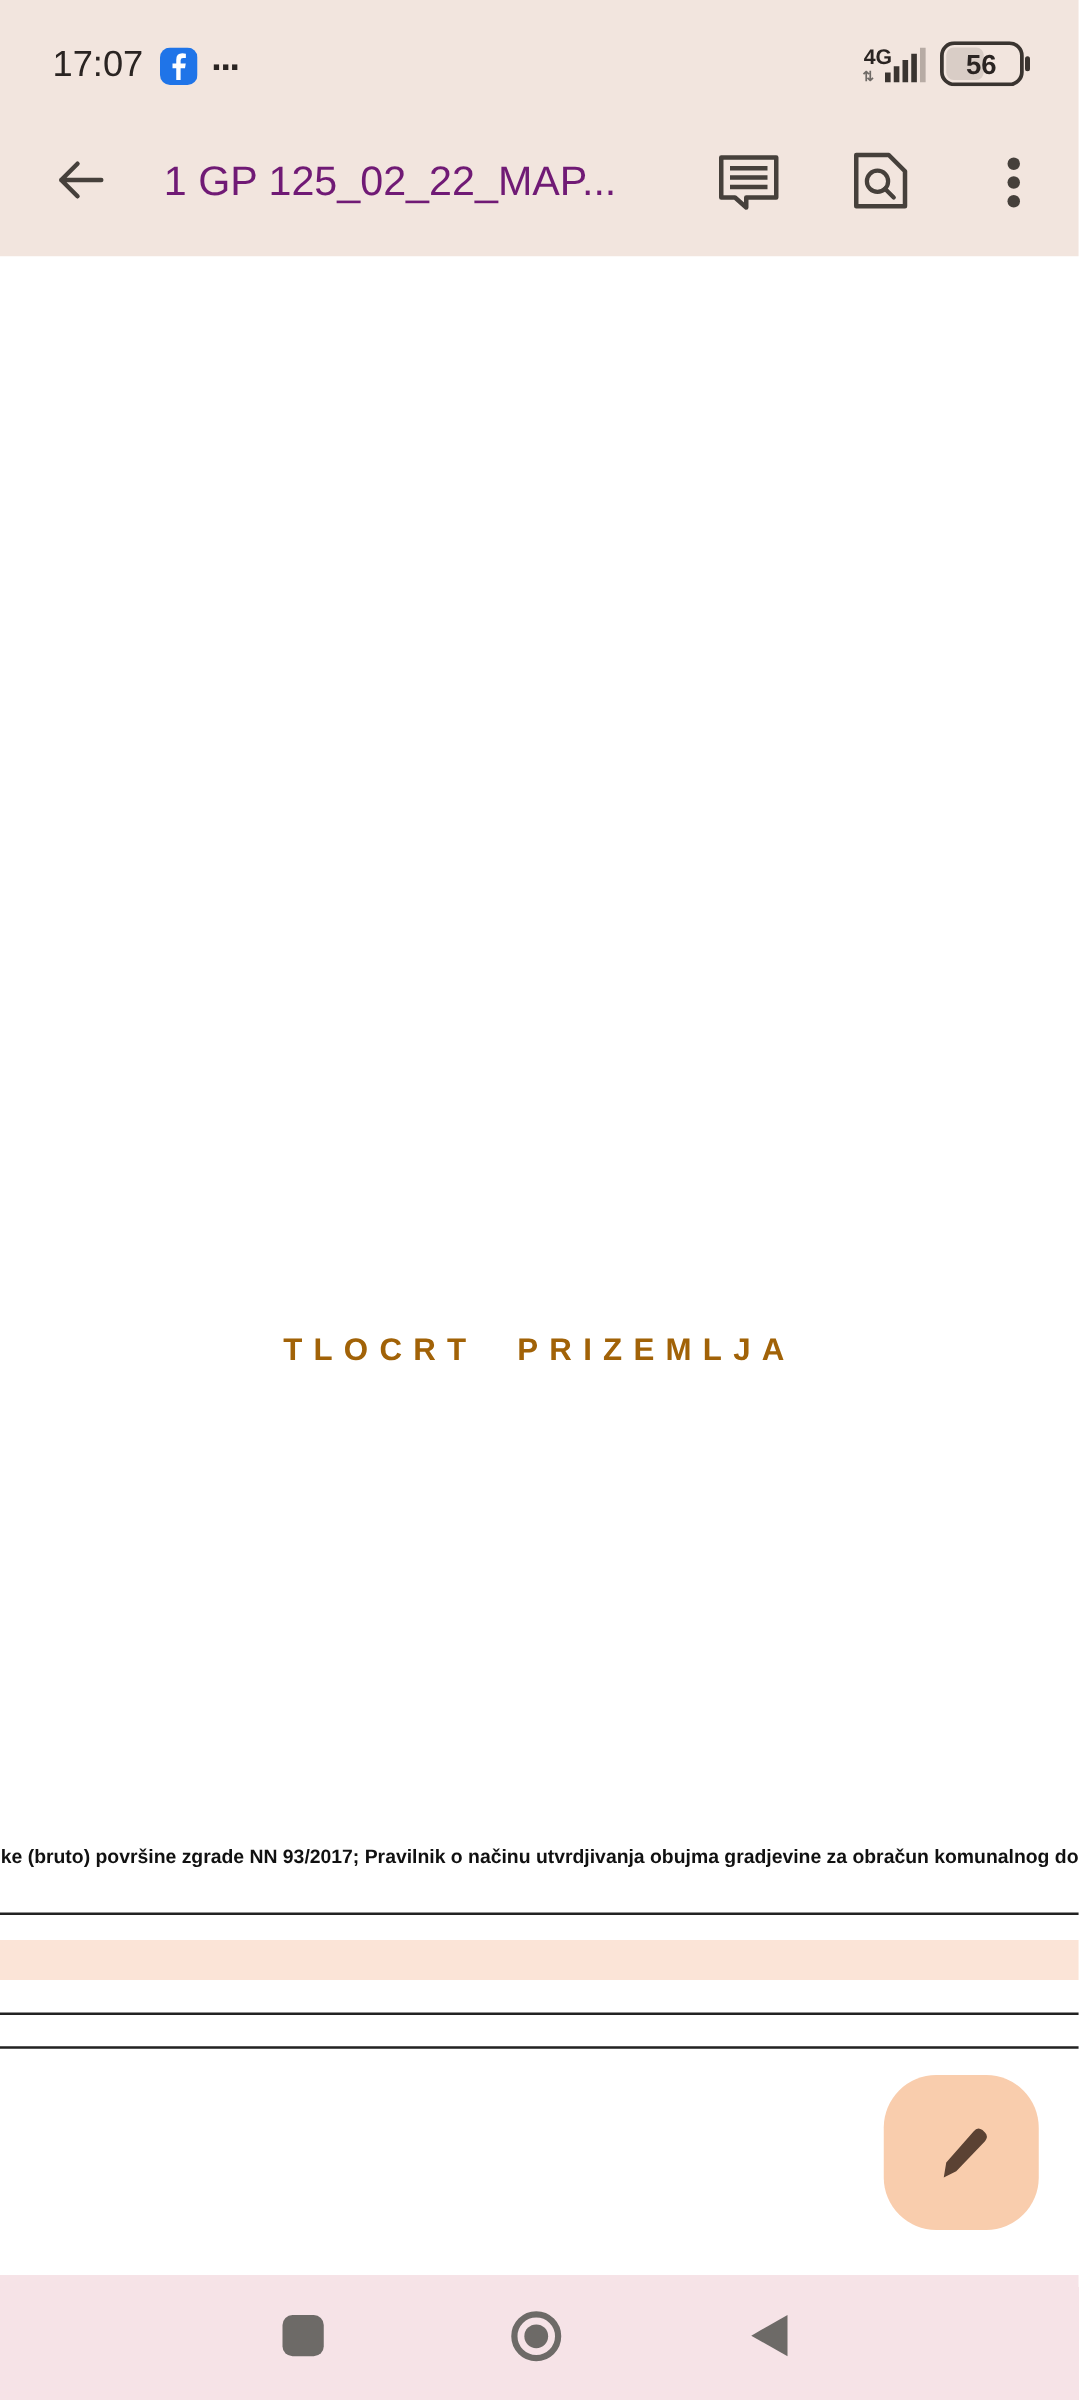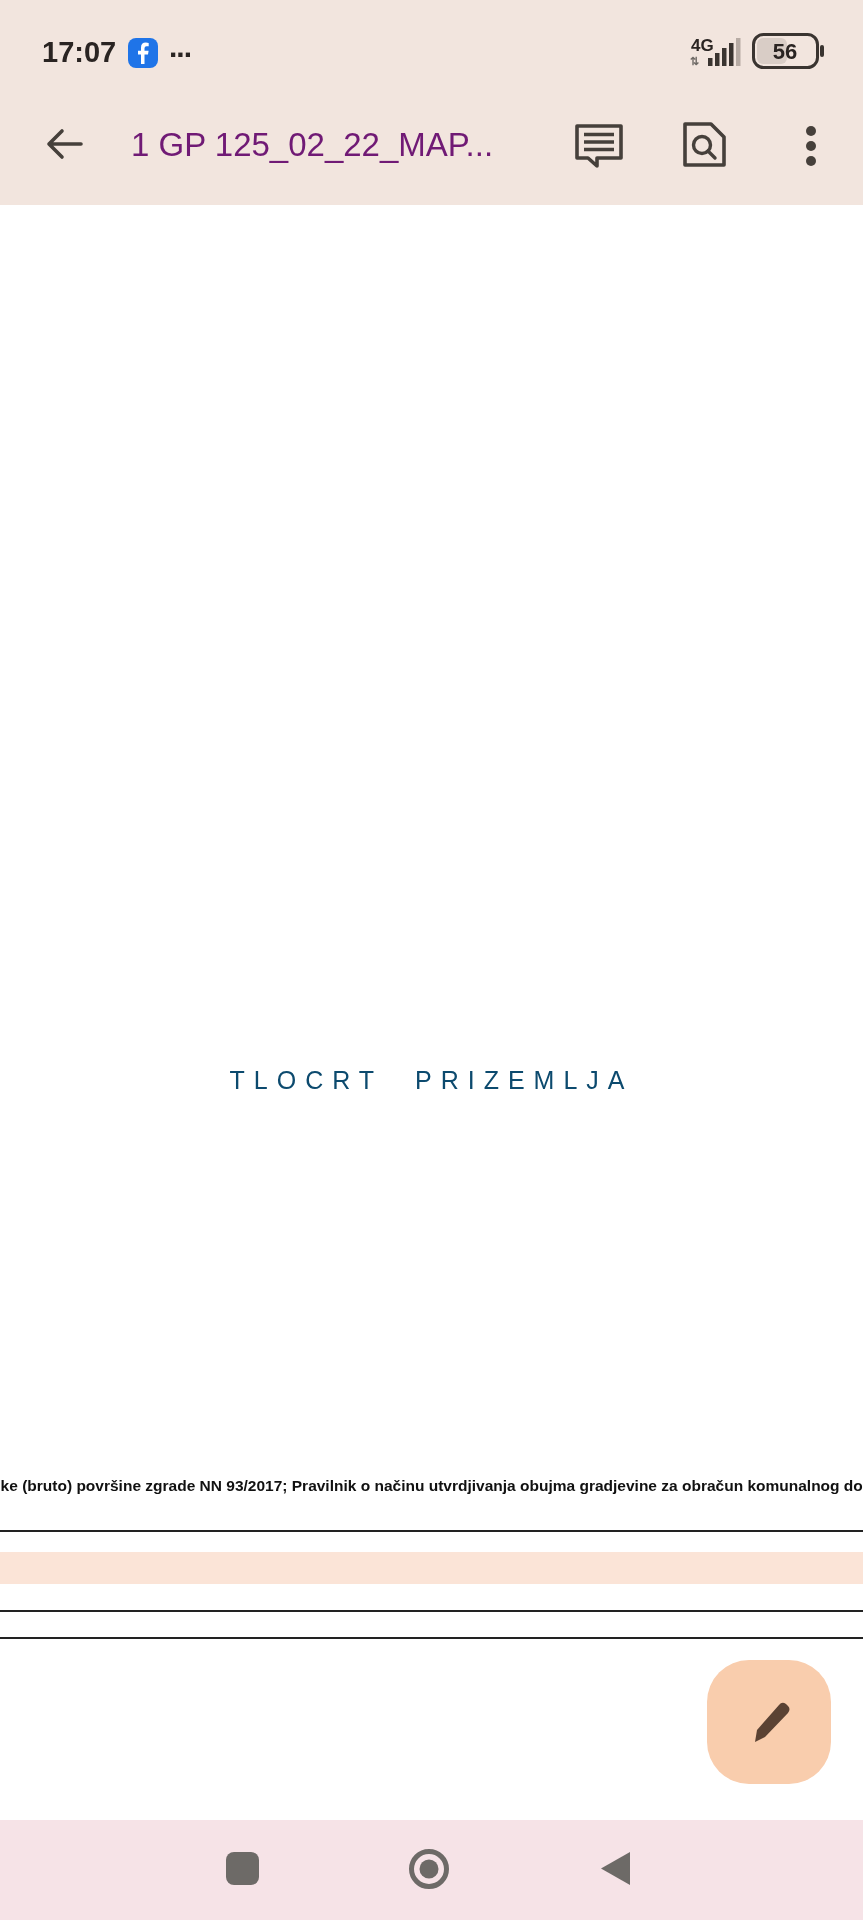--- a/index.html
+++ b/index.html
@@ -6,21 +6,21 @@
   body{width:863px;height:1920px;position:relative;background:#ffffff;overflow:hidden;
        font-family:"Liberation Sans", sans-serif;}
   .abs{position:absolute;}
   #header{left:0;top:0;width:863px;height:205px;background:#f2e5de;}
   .stext{color:#2a2422;}
 </style>
 </head>
 <body>
 
 <div class="abs" id="header"></div>
-<div class="abs stext" style="left:42px;top:36px;font-size:29px;font-weight:700;letter-spacing:0px;">17:07</div>
+<div class="abs stext" style="left:42px;top:36px;font-size:29px;font-weight:400;letter-spacing:0px;">17:07</div>
 
 <svg class="abs" style="left:128px;top:38px" width="30" height="30" viewBox="0 0 30 30">
   <rect x="0" y="0" width="30" height="30" rx="8" fill="#1f74e8"></rect>
   <path d="M16.5 26 L16.5 16.6 L20 16.6 L20.6 12.7 L16.5 12.7 L16.5 10.2 Q16.5 8.3 18.5 8.3 L20.7 8.3 L20.7 4.9 Q19.3 4.6 17.9 4.6 Q13 4.6 13 9.7 L13 12.7 L10 12.7 L10 16.6 L13 16.6 L13 26 Z" fill="#ffffff"></path>
 </svg>
 <div class="abs stext" style="left:169px;top:30px;font-size:30px;font-weight:700;letter-spacing:-1px;">...</div>
 
 <div class="abs stext" style="left:691px;top:36px;font-size:17px;font-weight:700;">4G</div>
 <div class="abs" style="left:690px;top:55px;font-size:11px;color:#6f6a66;font-weight:700;">⇅</div>
 <svg class="abs" style="left:708px;top:38px" width="40" height="28" viewBox="0 0 40 28">
@@ -59,21 +59,21 @@
   <circle cx="11" cy="24" r="5" fill="#46403b"></circle>
   <circle cx="11" cy="39" r="5" fill="#46403b"></circle>
 </svg>
 
 <svg class="abs" id="plan" style="left:0;top:205px" width="863" height="765" viewBox="0 0 863 765">
 </svg>
 
 <svg class="abs" id="dims" style="left:0;top:970px" width="863" height="130" viewBox="0 0 130 130">
 </svg>
 
-<div class="abs" style="left:0;top:1066px;width:863px;text-align:center;font-size:25px;font-weight:400;letter-spacing:9px;color:#0c4a6e;">TLOCRT&nbsp;&nbsp;PRIZEMLJA</div>
+<div class="abs" style="left:0;top:1066px;width:863px;text-align:center;font-size:25px;font-weight:700;letter-spacing:9px;color:#a16207;">TLOCRT&nbsp;&nbsp;PRIZEMLJA</div>
 
 <div class="abs" id="legend" style="left:0;top:1120px;width:863px;height:340px;"></div>
 
 <div class="abs" style="left:-8px;top:1477px;width:900px;font-size:15.5px;font-weight:600;color:#111;white-space:nowrap;">ske (bruto) površine zgrade NN 93/2017; Pravilnik o načinu utvrdjivanja obujma gradjevine za obračun komunalnog dopri</div>
 <div class="abs" style="left:0;top:1530px;width:863px;height:2px;background:#222;"></div>
 <div class="abs" style="left:0;top:1552px;width:863px;height:32px;background:#fbe4d7;"></div>
 <div class="abs" style="left:0;top:1610px;width:863px;height:2px;background:#222;"></div>
 <div class="abs" style="left:0;top:1637px;width:863px;height:2px;background:#222;"></div>
 
 <div class="abs" style="left:707px;top:1660px;width:124px;height:124px;border-radius:42px;background:#f9cdad;"></div>

